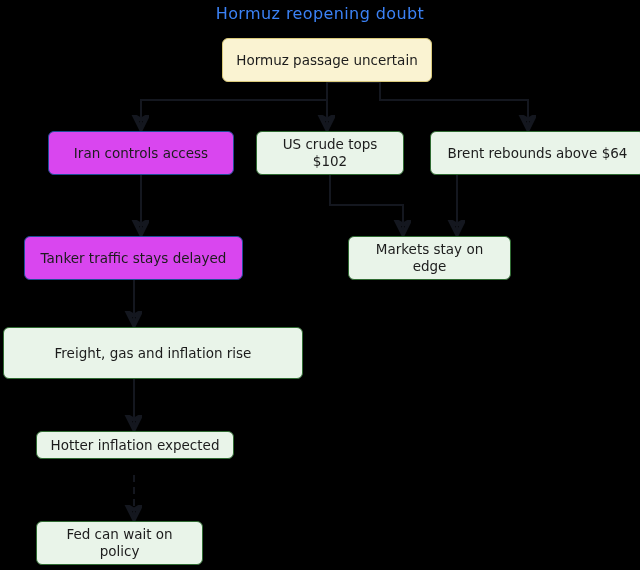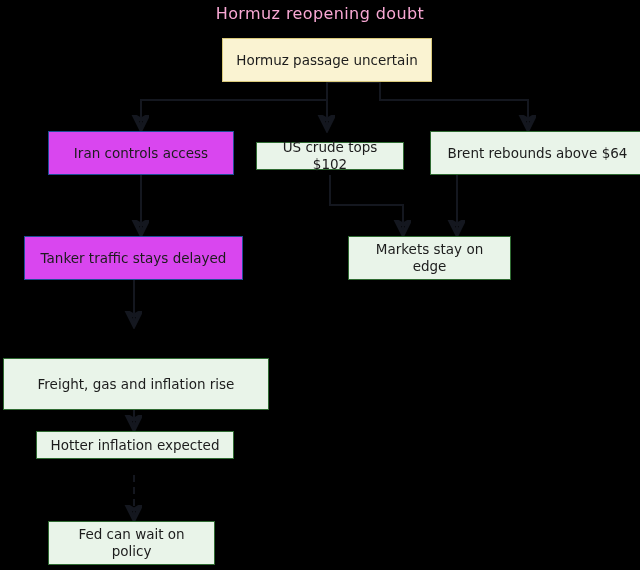--- a/index.html
+++ b/index.html
@@ -23,30 +23,30 @@
   }
   .diagram-title {
     position: absolute;
     left: 0;
     top: 4px;
     width: 640px;
     text-align: center;
     font-family: "DejaVu Sans", sans-serif;
     font-size: 16px;
     letter-spacing: 0.4px;
-    color: #f9a8d4;
+    color: #3b82f6;
     white-space: nowrap;
     pointer-events: none;
   }
   .node {
     position: absolute;
     box-sizing: border-box;
     border-width: 1.6px;
     border-style: solid;
-    border-radius: 0;
+    border-radius: 6px;
     display: flex;
     align-items: center;
     justify-content: center;
     text-align: center;
     font-family: "DejaVu Sans", sans-serif;
     font-size: 13.5px;
     line-height: 1.25;
     color: #1c1c1c;
     padding: 4px 10px;
   }
@@ -115,41 +115,41 @@
   </svg>
 
   <div class="node node-root" style="left:222px; top:38px; width:210px; height:44px;">
     <span>Hormuz passage uncertain</span>
   </div>
 
   <div class="node node-blue" style="left:48px; top:131px; width:186px; height:44px;">
     <span>Iran controls access</span>
   </div>
 
-  <div class="node node-green" style="left:256px; top:142px; width:148px; height:28px;">
+  <div class="node node-green" style="left:256px; top:131px; width:148px; height:44px;">
     <span>US crude tops $102</span>
   </div>
 
   <div class="node node-green" style="left:430px; top:131px; width:215px; height:44px;">
     <span>Brent rebounds above $64</span>
   </div>
 
   <div class="node node-blue" style="left:24px; top:236px; width:219px; height:44px;">
     <span>Tanker traffic stays delayed</span>
   </div>
 
   <div class="node node-green" style="left:348px; top:236px; width:163px; height:44px;">
     <span>Markets stay on edge</span>
   </div>
 
-  <div class="node node-green" style="left:3px; top:327px; width:266px; height:52px;margin-top:31px;">
+  <div class="node node-green" style="left:3px; top:327px; width:300px; height:52px;">
     <span>Freight, gas and inflation rise</span>
   </div>
 
   <div class="node node-green" style="left:36px; top:431px; width:198px; height:28px;">
     <span>Hotter inflation expected</span>
   </div>
 
-  <div class="node node-green" style="left:48px; top:521px; width:167px; height:44px;">
+  <div class="node node-green" style="left:36px; top:521px; width:167px; height:44px;">
     <span>Fed can wait on policy</span>
   </div>
 
 </div>
 
 </body></html>

